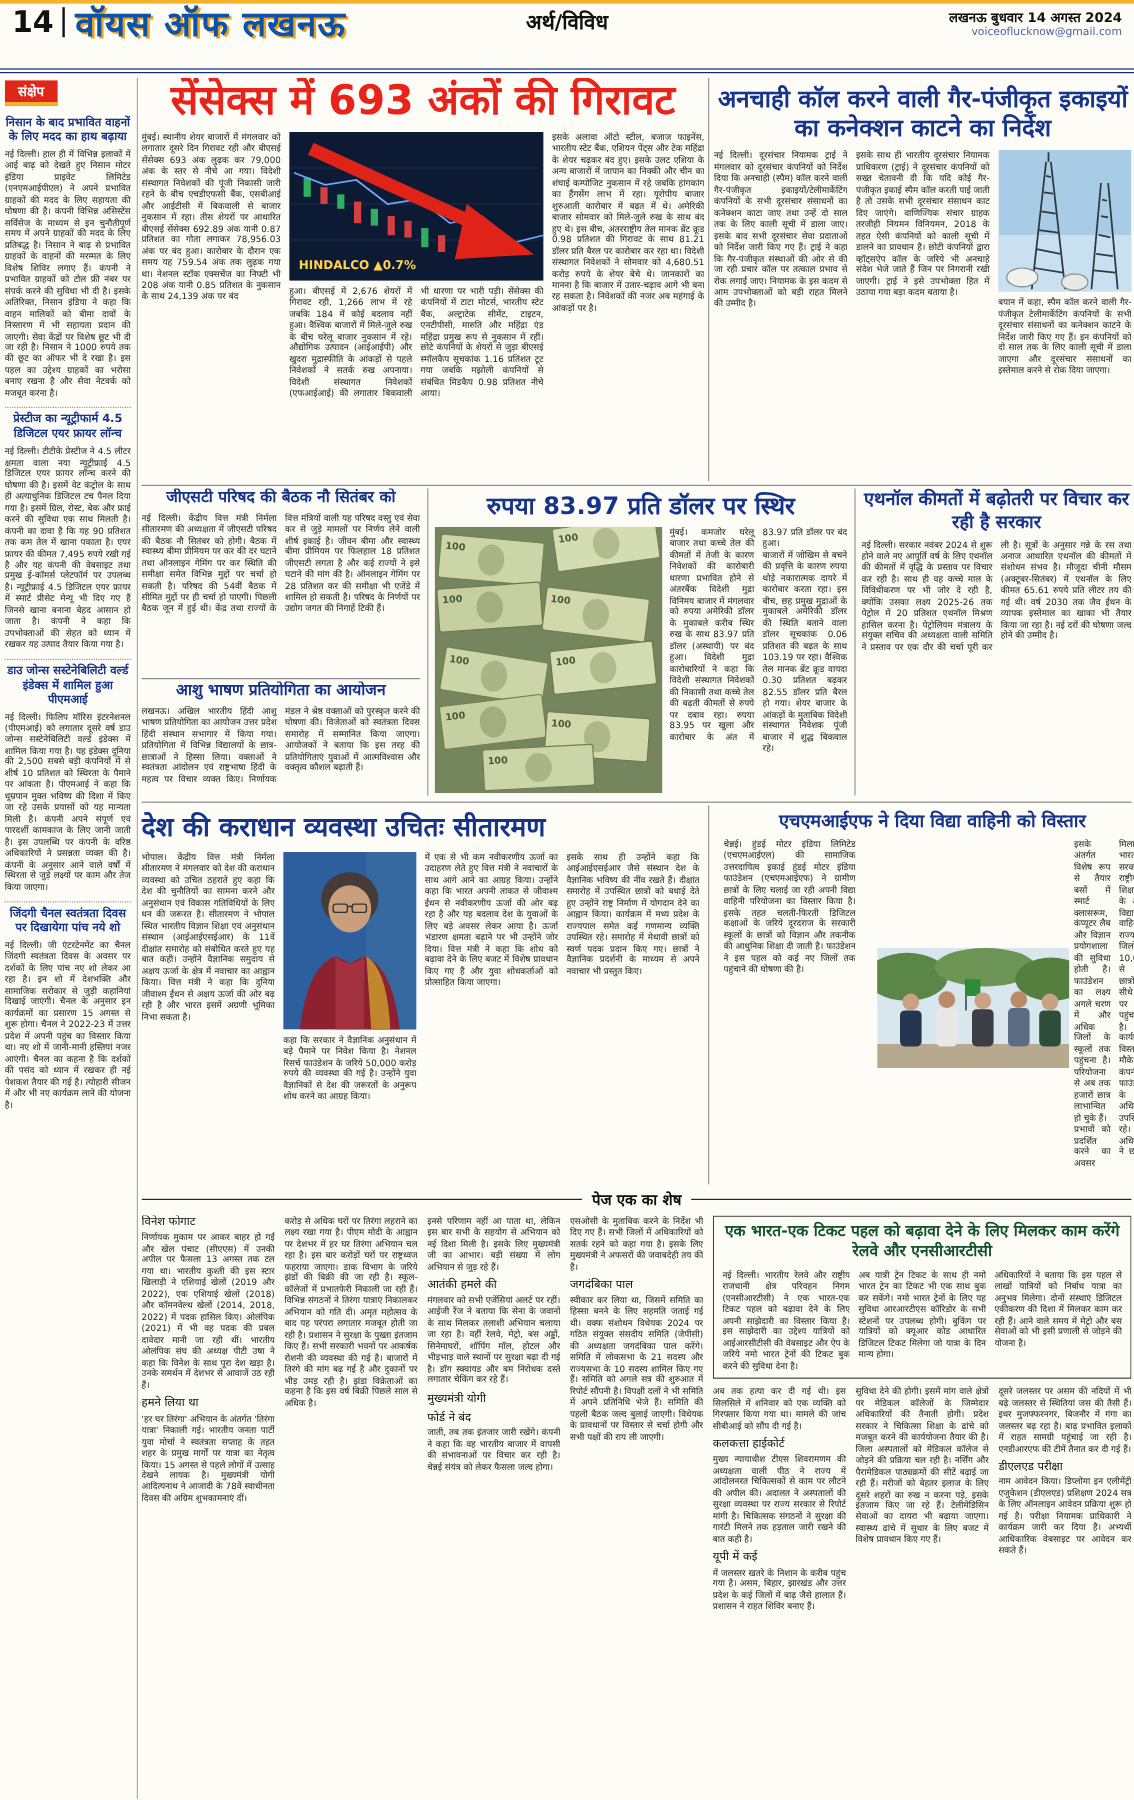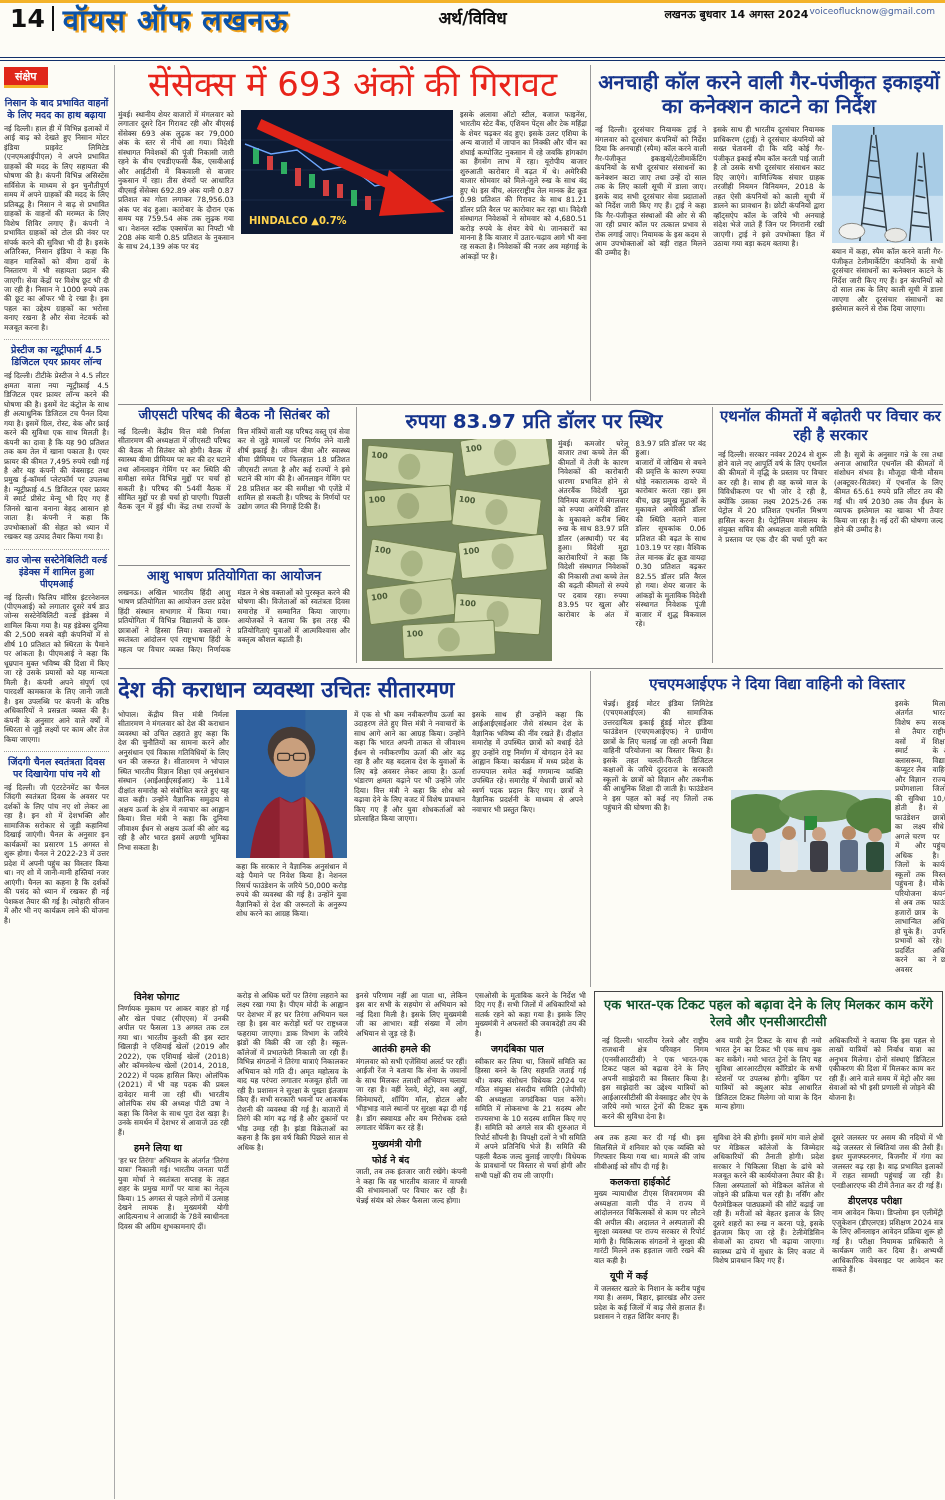--- a/index.html
+++ b/index.html
@@ -9,21 +9,21 @@
 
   
   .topbar { position:absolute; top:3px; left:0; width:945px; height:55px;
             border-bottom:4px double #11306b; display:flex; align-items:flex-start; padding:0 10px; }
   .page-num { font-size:25px; font-weight:bold; color:#111; border-right:2.5px solid #111;
               padding-right:7px; margin-right:9px; line-height:1; }
   .masthead { font-size:29px; font-weight:bold; color:#0b52a8; letter-spacing:1px;
               text-shadow:2px 2px 0 #f0a11b; line-height:1; }
   .section-title { position:absolute; left:50%; transform:translateX(-50%);
                    font-size:17px; font-weight:bold; color:#101010; }
-  .issue-info { margin-left:auto; text-align:right; display:flex; flex-direction:row; gap:1px; }
+  .issue-info { margin-left:auto; text-align:right; display:flex; flex-direction:column; gap:1px; }
   .issue-date { font-size:11px; font-weight:bold; color:#101010; }
   .issue-email { font-size:9px; color:#4a64a0; }
 
   
   .bodytext { font-size:7.3px; line-height:1.3; text-align:justify; color:#1c1c1c; overflow:hidden; }
   .cols2 { column-count:2; column-gap:7px; }
   .vline { position:absolute; width:1px; background:#9a9a9a; }
   .hline { position:absolute; height:1px; background:#8a8a8a; }
 
   
@@ -31,25 +31,25 @@
             padding-right:5px; border-right:1px solid #aaa; overflow:hidden; }
   .briefs-label { display:inline-block; background:#e02619; color:#fff; font-weight:bold;
                   font-size:11px; padding:1px 11px 2px; border-bottom:3px solid #f3b229; margin-bottom:5px; }
   .brief-item { padding:4px 0 7px; border-bottom:1px dotted #999; }
   .brief-item:last-child { border-bottom:none; }
   .brief-headline { color:#16348c; font-weight:bold; font-size:9.5px; line-height:1.25;
                     text-align:center; margin-bottom:3px; }
 
   
   .sensex { position:absolute; left:118px; top:62px; width:469px; height:336px; overflow:hidden; }
-  .sensex-headline { color:#e8241a; font-size:34px; font-weight:normal; text-align:center;
+  .sensex-headline { color:#e8241a; font-size:34px; font-weight:bold; text-align:center;
                      line-height:1.05; margin:2px 0 7px; white-space:nowrap; }
   .sensex-content { display:flex; gap:7px; height:288px; overflow:hidden; }
   .sx-c1 { width:116px; flex:none; }
-  .sx-mid { width:212px; flex:none; display:flex; flex-direction:row; gap:4px; }
+  .sx-mid { width:212px; flex:none; display:flex; flex-direction:column; gap:4px; }
   .sensex-chart { width:212px; height:124px; flex:none; }
   .sx-midtext { height:158px; }
   .sx-c4 { flex:1; }
 
   
   .calls { position:absolute; left:595px; top:62px; width:348px; height:336px; overflow:hidden; }
   .calls-headline { color:#16348c; font-size:20px; font-weight:bold; text-align:center;
                     line-height:1.18; margin:6px 0 7px; }
   .calls-content { display:flex; gap:7px; height:272px; overflow:hidden; }
   .calls-col { flex:1; }
@@ -94,21 +94,21 @@
   .cont-body { display:flex; gap:8px; height:486px; overflow:hidden; }
   .cont-left { display:flex; gap:8px; width:468px; flex:none; }
   .ccol { flex:1; overflow:hidden; }
   .cont-right { flex:1; display:flex; flex-direction:column; gap:6px; overflow:hidden; }
   .boxed { border:1.5px solid #444; padding:5px 7px; }
   .box-headline { font-size:13px; font-weight:bold; text-align:center; line-height:1.3;
                   margin-bottom:5px; color:#14532d; }
   .box-cols { display:flex; gap:7px; }
   .box-cols .bodytext { flex:1; }
   .below-box { display:flex; gap:8px; flex:1; overflow:hidden; }
-  .subhead { font-weight:bold; font-size:9.5px; color:#101010; margin:5px 16px 2px; line-height:1.2; }
+  .subhead { font-weight:normal; font-size:9.5px; color:#101010; margin:5px 0 2px; line-height:1.2; }
   .subhead.first { margin-top:0; }
 </style>
 </head>
 <body>
 
 <div class="page">
 
   <header class="topbar">
     <span class="page-num">14</span>
     <span class="masthead">वॉयस ऑफ लखनऊ</span>
@@ -323,20 +323,25 @@
         </svg>
         <div class="hmif-text cols2 bodytext">
           <p>इसके अंतर्गत विशेष रूप से तैयार बसों में स्मार्ट क्लासरूम, कंप्यूटर लैब और विज्ञान प्रयोगशाला की सुविधा होती है। फाउंडेशन का लक्ष्य अगले चरण में और अधिक जिलों के स्कूलों तक पहुंचना है। परियोजना से अब तक हजारों छात्र लाभान्वित हो चुके हैं।</p>
           <p>प्रभावों को प्रदर्शित करने का अवसर मिला है। भारत सरकार की राष्ट्रीय शिक्षा नीति के अनुरूप विद्या वाहिनी राज्य के 5 जिलों के 10,000 से अधिक छात्रों को सीधे तौर पर लाभ पहुंचा रही है। कार्यक्रम के विस्तार के मौके पर कंपनी और फाउंडेशन के वरिष्ठ अधिकारी उपस्थित रहे। अधिकारियों ने छात्रों से संवाद भी किया।</p>
         </div>
       </div>
     </div>
   </article>
 
   <section class="continued">
+    <div class="cont-header">
+      <span class="line"></span>
+      <h4 class="cont-title">पेज एक का शेष</h4>
+      <span class="line"></span>
+    </div>
     <div class="cont-body">
 
       <div class="cont-left">
         <div class="ccol">
           <div class="subhead first">विनेश फोगाट</div>
           <p class="bodytext">निर्णायक मुकाम पर आकर बाहर हो गईं और खेल पंचाट (सीएएस) में उनकी अपील पर फैसला 13 अगस्त तक टल गया था। भारतीय कुश्ती की इस स्टार खिलाड़ी ने एशियाई खेलों (2019 और 2022), एक एशियाई खेलों (2018) और कॉमनवेल्थ खेलों (2014, 2018, 2022) में पदक हासिल किए। ओलंपिक (2021) में भी वह पदक की प्रबल दावेदार मानी जा रही थीं। भारतीय ओलंपिक संघ की अध्यक्ष पीटी उषा ने कहा कि विनेश के साथ पूरा देश खड़ा है। उनके समर्थन में देशभर से आवाजें उठ रही हैं।</p>
           <div class="subhead">हमने लिया था</div>
           <p class="bodytext">'हर घर तिरंगा' अभियान के अंतर्गत 'तिरंगा यात्रा' निकाली गई। भारतीय जनता पार्टी युवा मोर्चा ने स्वतंत्रता सप्ताह के तहत शहर के प्रमुख मार्गों पर यात्रा का नेतृत्व किया। 15 अगस्त से पहले लोगों में उत्साह देखने लायक है। मुख्यमंत्री योगी आदित्यनाथ ने आजादी के 78वें स्वाधीनता दिवस की अग्रिम शुभकामनाएं दीं।</p>
         </div>
         <div class="ccol">

